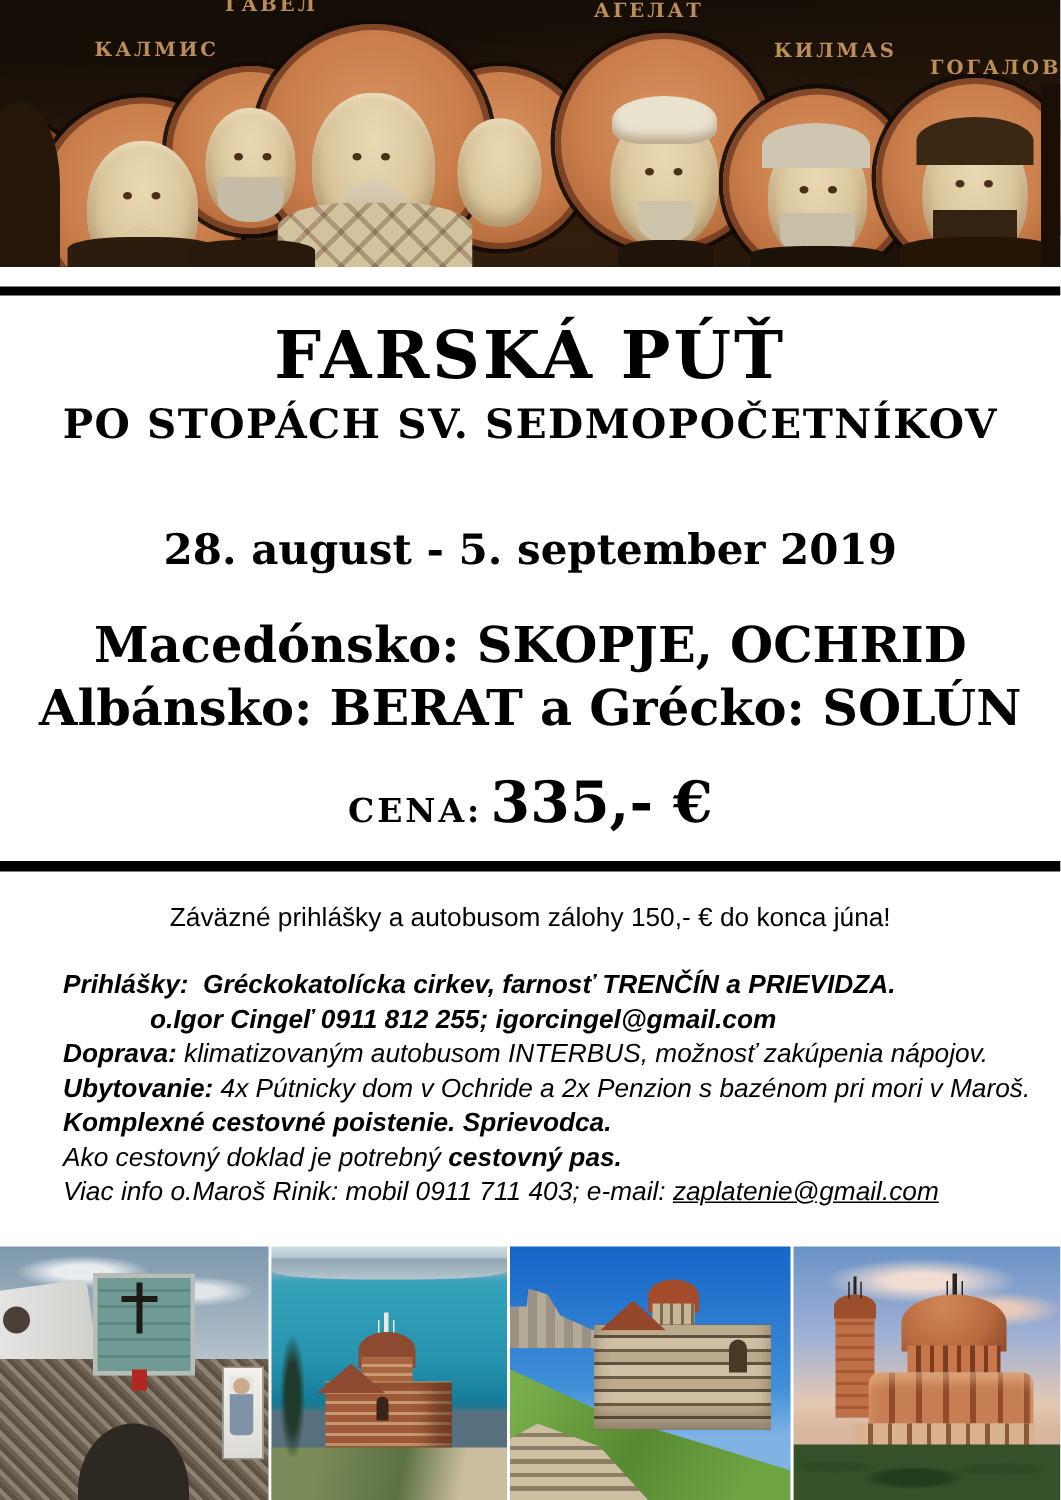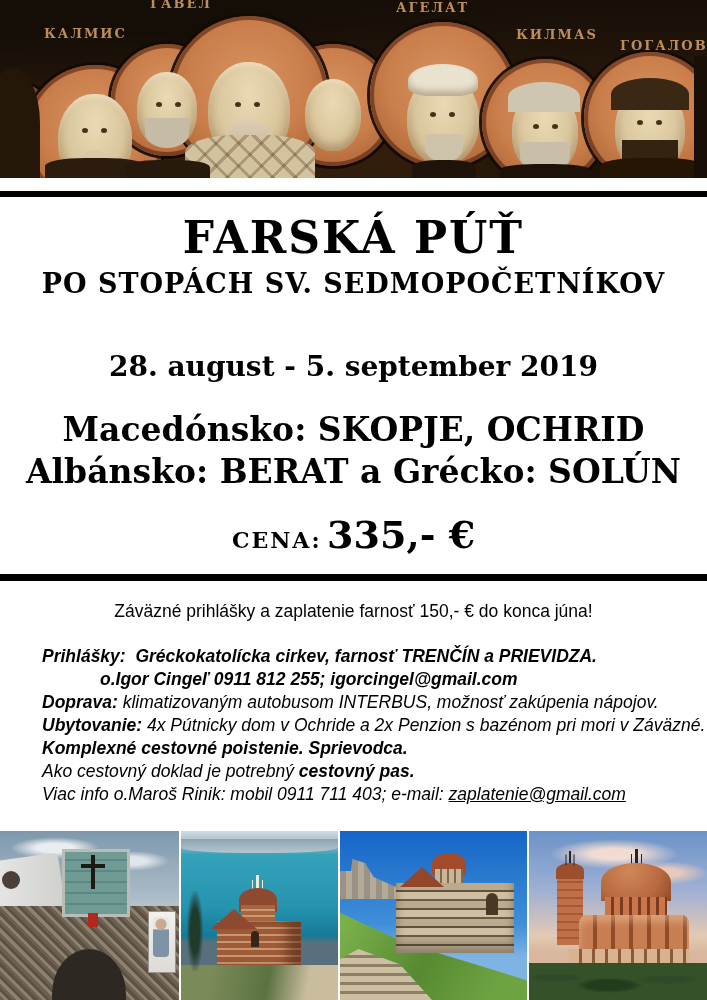--- a/index.html
+++ b/index.html
@@ -97,21 +97,21 @@
     <div class="shape" style="left:425px;top:134px;width:38px;height:28px;background:#cdc2aa;border-radius:0 0 50% 50%;"></div>
     <div class="shape" style="left:508px;top:82px;width:72px;height:30px;background:#cfc6b2;border-radius:50% 50% 0 0;"></div>
     <div class="shape" style="left:520px;top:142px;width:50px;height:30px;background:#c9bfa8;border-radius:0 0 50% 50%;"></div>
     <div class="shape" style="left:611px;top:78px;width:78px;height:32px;background:#3a2714;border-radius:50% 50% 0 0;"></div>
     <div class="shape" style="left:622px;top:140px;width:56px;height:36px;background:#352312;border-radius:0 0 45% 45%;"></div>
     <div class="shape" style="left:412px;top:160px;width:64px;height:18px;background:#20130a;border-radius:40% 40% 0 0;"></div>
     <div class="shape" style="left:500px;top:164px;width:90px;height:14px;background:#1d1208;border-radius:40% 40% 0 0;"></div>
     <div class="shape" style="left:600px;top:158px;width:104px;height:20px;background:#241505;border-radius:40% 40% 0 0;"></div>
     <div class="shape" style="left:694px;top:56px;width:13px;height:122px;background:#1a0f07;"></div>
 
-    <span class="inscription" style="left:44px;top:26px;">КАЛМИС</span>
+    <span class="inscription" style="left:63px;top:26px;">КАЛМИС</span>
     <span class="inscription" style="left:150px;top:-4px;">ГАВЕЛ</span>
     <span class="inscription" style="left:396px;top:0px;">АГЕЛАТ</span>
     <span class="inscription" style="left:516px;top:27px;">КИЛМАЅ</span>
     <span class="inscription" style="left:620px;top:38px;">ГОГАЛОВ</span>
   </div>
 
   <div class="bar1"></div>
 
   <div class="title-block">
     <div class="main-title">FARSKÁ PÚŤ</div>
@@ -120,27 +120,27 @@
     <div class="route1">Macedónsko: SKOPJE, OCHRID</div>
     <div class="route2">Albánsko: BERAT a Grécko: SOLÚN</div>
     <div class="price">
       <span class="price-label">CENA:</span>
       <span class="price-value">335,- €</span>
     </div>
   </div>
 
   <div class="bar2"></div>
 
-  <p class="deadline">Záväzné prihlášky a zaplatenie farnosť 150,- € do konca júna!</p>
+  <p class="deadline">Záväzné prihlášky a autobusom zálohy 150,- € do konca júna!</p>
 
   <div class="info-block">
     <p class="iline"><span class="seg b">Prihlášky:  Gréckokatolícka cirkev, farnosť TRENČÍN a PRIEVIDZA.</span></p>
     <p class="iline indent"><span class="seg b">o.Igor Cingeľ 0911 812 255; igorcingel@gmail.com</span></p>
     <p class="iline"><span class="seg b">Doprava:</span><span class="seg"> klimatizovaným autobusom INTERBUS, možnosť zakúpenia nápojov.</span></p>
-    <p class="iline"><span class="seg b">Ubytovanie:</span><span class="seg"> 4x Pútnicky dom v Ochride a 2x Penzion s bazénom pri mori v Záväzné.</span></p>
+    <p class="iline"><span class="seg b">Ubytovanie:</span><span class="seg"> 4x Pútnicky dom v Ochride a 2x Penzion s bazénom pri mori v Maroš.</span></p>
     <p class="iline"><span class="seg b">Komplexné cestovné poistenie. Sprievodca.</span></p>
     <p class="iline"><span class="seg">Ako cestovný doklad je potrebný </span><span class="seg b">cestovný pas.</span></p>
     <p class="iline"><span class="seg">Viac info o.Maroš Rinik: mobil 0911 711 403; e-mail: </span><span class="seg u">zaplatenie@gmail.com</span></p>
   </div>
 
   <div class="photos">
 
     <div class="photo p1">
       <div class="shape" style="left:10px;top:6px;width:90px;height:22px;background:radial-gradient(ellipse,#e9edf0 30%,transparent 70%);"></div>
       <div class="shape" style="left:90px;top:20px;width:80px;height:20px;background:radial-gradient(ellipse,#dfe5e9 30%,transparent 70%);"></div>

